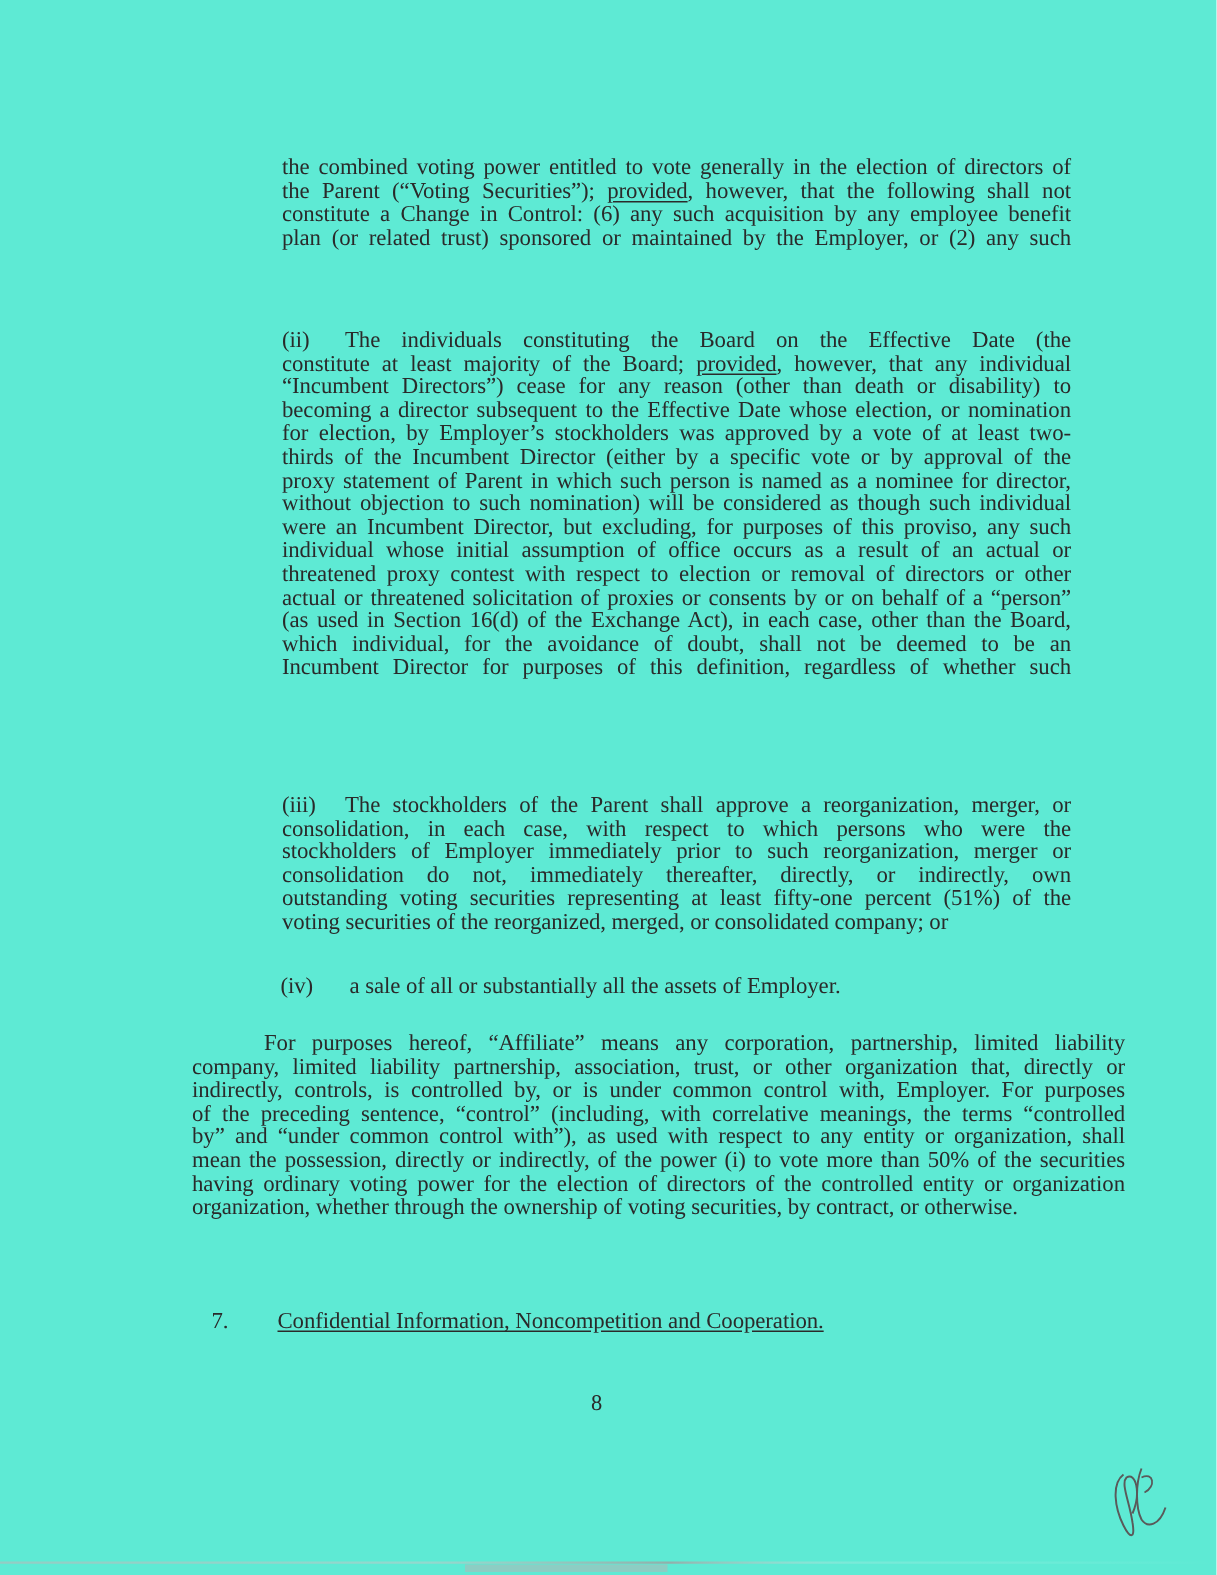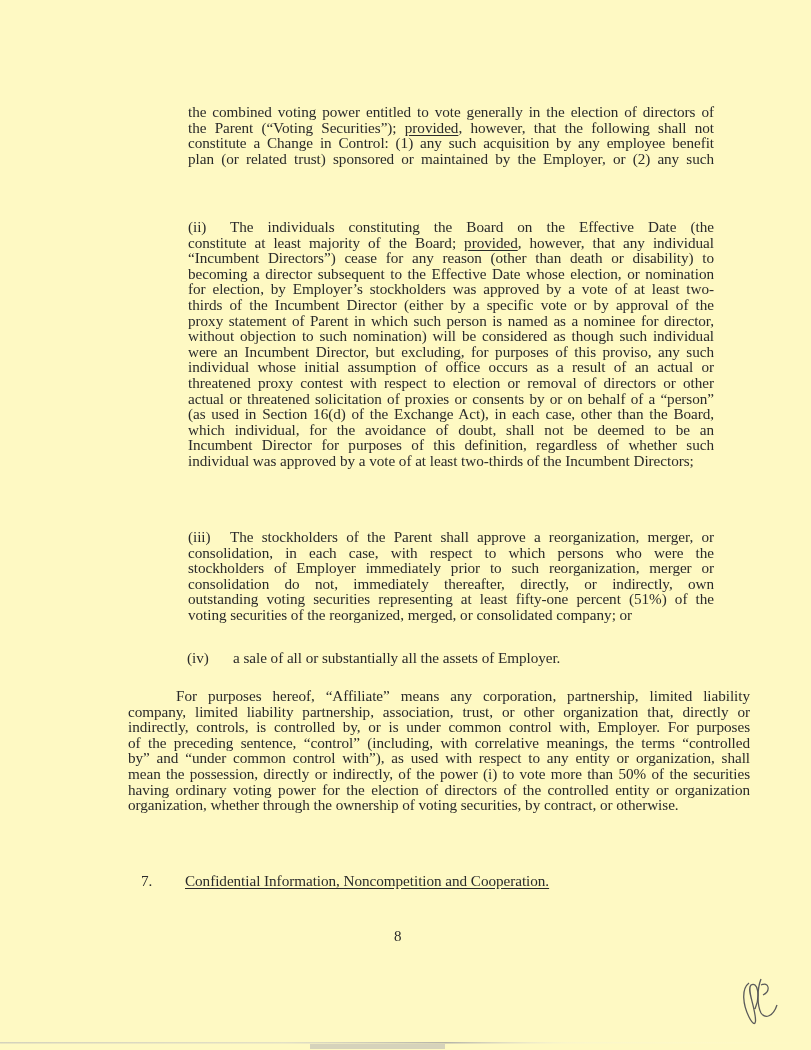--- a/index.html
+++ b/index.html
@@ -11,21 +11,21 @@
       width: 811px;
       height: 1050px;
       position: relative;
       overflow: hidden;
       font-family: "Liberation Serif", "DejaVu Serif", serif;
       color: #2a2a2a;
     }
     .page {
       position: absolute;
       inset: 0;
-      background: #fef9c3;
+      background: #5eead4;
       text-decoration: underline;
     }
     .block {
       position: absolute;
       font-size: 15.2px;
       line-height: 15.6px;
       text-align: justify;
       letter-spacing: -0.05px;
     }
     .block .ln {
@@ -67,41 +67,40 @@
     }
   </style>
 </head>
 <body>
 
 <div class="page">
 
   <div class="block" id="para-i-tail">
     <span class="ln">the combined voting power entitled to vote generally in the election of directors of</span>
     <span class="ln"><span>the Parent (“Voting Securities”); </span><span class="u">provided</span><span>, however, that the following shall not</span></span>
-    <span class="ln">constitute a Change in Control: (1) any such acquisition by any employee benefit</span>
+    <span class="ln">constitute a Change in Control: (6) any such acquisition by any employee benefit</span>
     <span class="ln">plan (or related trust) sponsored or maintained by the Employer, or (2) any such</span>
   </div>
 
   <div class="block" id="para-ii">
     <span class="ln"><span class="label">(ii)</span><span style="display:inline-block;width:484px;text-align:justify;text-align-last:justify;">The individuals constituting the Board on the Effective Date (the</span></span>
     <span class="ln"><span>constitute at least majority of the Board; </span><span class="u">provided</span><span>, however, that any individual</span></span>
     <span class="ln">“Incumbent Directors”) cease for any reason (other than death or disability) to</span>
     <span class="ln">becoming a director subsequent to the Effective Date whose election, or nomination</span>
     <span class="ln">for election, by Employer’s stockholders was approved by a vote of at least two-</span>
     <span class="ln">thirds of the Incumbent Director (either by a specific vote or by approval of the</span>
     <span class="ln">proxy statement of Parent in which such person is named as a nominee for director,</span>
     <span class="ln">without objection to such nomination) will be considered as though such individual</span>
     <span class="ln">were an Incumbent Director, but excluding, for purposes of this proviso, any such</span>
     <span class="ln">individual whose initial assumption of office occurs as a result of an actual or</span>
     <span class="ln">threatened proxy contest with respect to election or removal of directors or other</span>
     <span class="ln">actual or threatened solicitation of proxies or consents by or on behalf of a “person”</span>
     <span class="ln">(as used in Section 16(d) of the Exchange Act), in each case, other than the Board,</span>
     <span class="ln">which individual, for the avoidance of doubt, shall not be deemed to be an</span>
     <span class="ln">Incumbent Director for purposes of this definition, regardless of whether such</span>
-    <span class="ln last">individual was approved by a vote of at least two-thirds of the Incumbent Directors;</span>
   </div>
 
   <div class="block" id="para-iii">
     <span class="ln"><span class="label">(iii)</span><span style="display:inline-block;width:484px;text-align:justify;text-align-last:justify;">The stockholders of the Parent shall approve a reorganization, merger, or</span></span>
     <span class="ln">consolidation, in each case, with respect to which persons who were the</span>
     <span class="ln">stockholders of Employer immediately prior to such reorganization, merger or</span>
     <span class="ln">consolidation do not, immediately thereafter, directly, or indirectly, own</span>
     <span class="ln">outstanding voting securities representing at least fifty-one percent (51%) of the</span>
     <span class="ln last">voting securities of the reorganized, merged, or consolidated company; or</span>
   </div>

